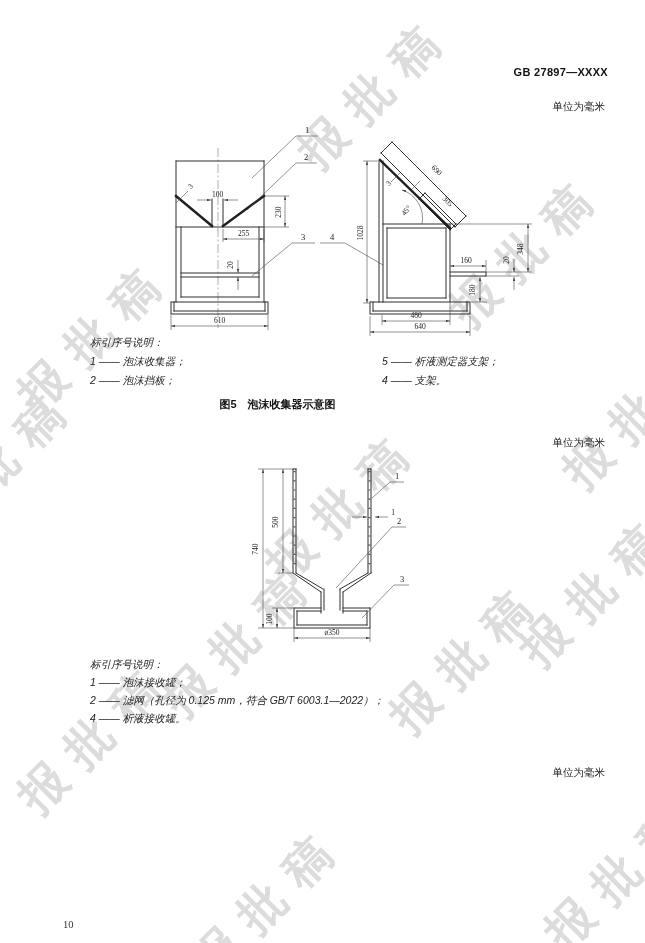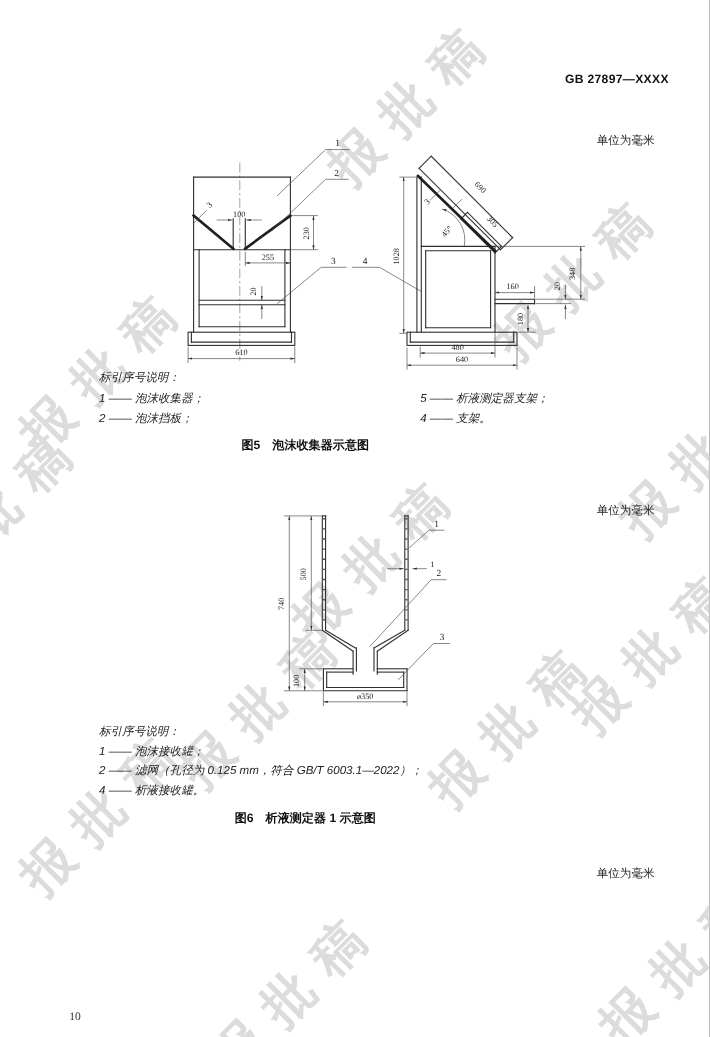--- a/index.html
+++ b/index.html
@@ -13,21 +13,21 @@
   .content{z-index:1;padding-left:47px;}
   .wm{
     position:absolute;white-space:nowrap;
     font-size:47px;letter-spacing:17px;font-weight:bold;color:#dcdcdc;
     transform:translate(-50%,-50%) rotate(-45deg);
     font-family:"Liberation Sans",sans-serif;
   }
   .abs{position:absolute;}
   .std-no{left:468px;top:66px;width:140px;text-align:right;
     font-size:11px;font-weight:bold;letter-spacing:0.3px;color:#111;}
-  .units{left:455px;width:140px;text-align:right;font-size:10.5px;color:#222;margin-top:21px;}
+  .units{left:465px;width:140px;text-align:right;font-size:10.5px;color:#222;}
   .legend-title,.legend-line{font-size:10.5px;color:#222;white-space:nowrap;font-style:italic;}
   .caption{left:0;width:555px;text-align:center;font-size:11px;font-weight:bold;color:#111;}
   .page-num{left:63px;top:919px;font-size:10.5px;color:#333;font-family:"Liberation Serif",serif;}
   svg{position:absolute;overflow:visible;}
   .ln{stroke:#2e2e2e;stroke-width:1;fill:none;stroke-linecap:square;}
   .thin{stroke:#4a4a4a;stroke-width:0.6;fill:none;}
   .thk{stroke:#1f1f1f;stroke-width:2.4;fill:none;stroke-linecap:square;}
   .cl{stroke:#666;stroke-width:0.55;fill:none;stroke-dasharray:9 2.5 2 2.5;}
   .hatch{stroke:#555;stroke-width:2.2;fill:none;stroke-dasharray:1.2 8;}
   .dim{font-family:"Liberation Serif",serif;font-size:7.5px;fill:#222;}
@@ -268,19 +268,18 @@
         <text class="co" x="399" y="524" text-anchor="middle">2</text>
         <polyline class="thin" points="362,618 394,585 409,585"></polyline>
         <text class="co" x="402" y="582" text-anchor="middle">3</text>
       </g>
     </svg>
 
     <div class="abs legend-title" style="left:90px;top:658px">标引序号说明：</div>
     <div class="abs legend-line" style="left:90px;top:676px">1 —— 泡沫接收罐；</div>
     <div class="abs legend-line" style="left:90px;top:694px">2 —— 滤网（孔径为 0.125 mm，符合 GB/T 6003.1—2022）；</div>
     <div class="abs legend-line" style="left:90px;top:712px">4 —— 析液接收罐。</div>
-    <div class="abs caption" style="top:736px">图6　析液测定器 1 示意图</div>
 
     <div class="abs units" style="top:766px">单位为毫米</div>
 
     <div class="abs page-num">10</div>
   </div>
 </div>
 
 </body></html>

